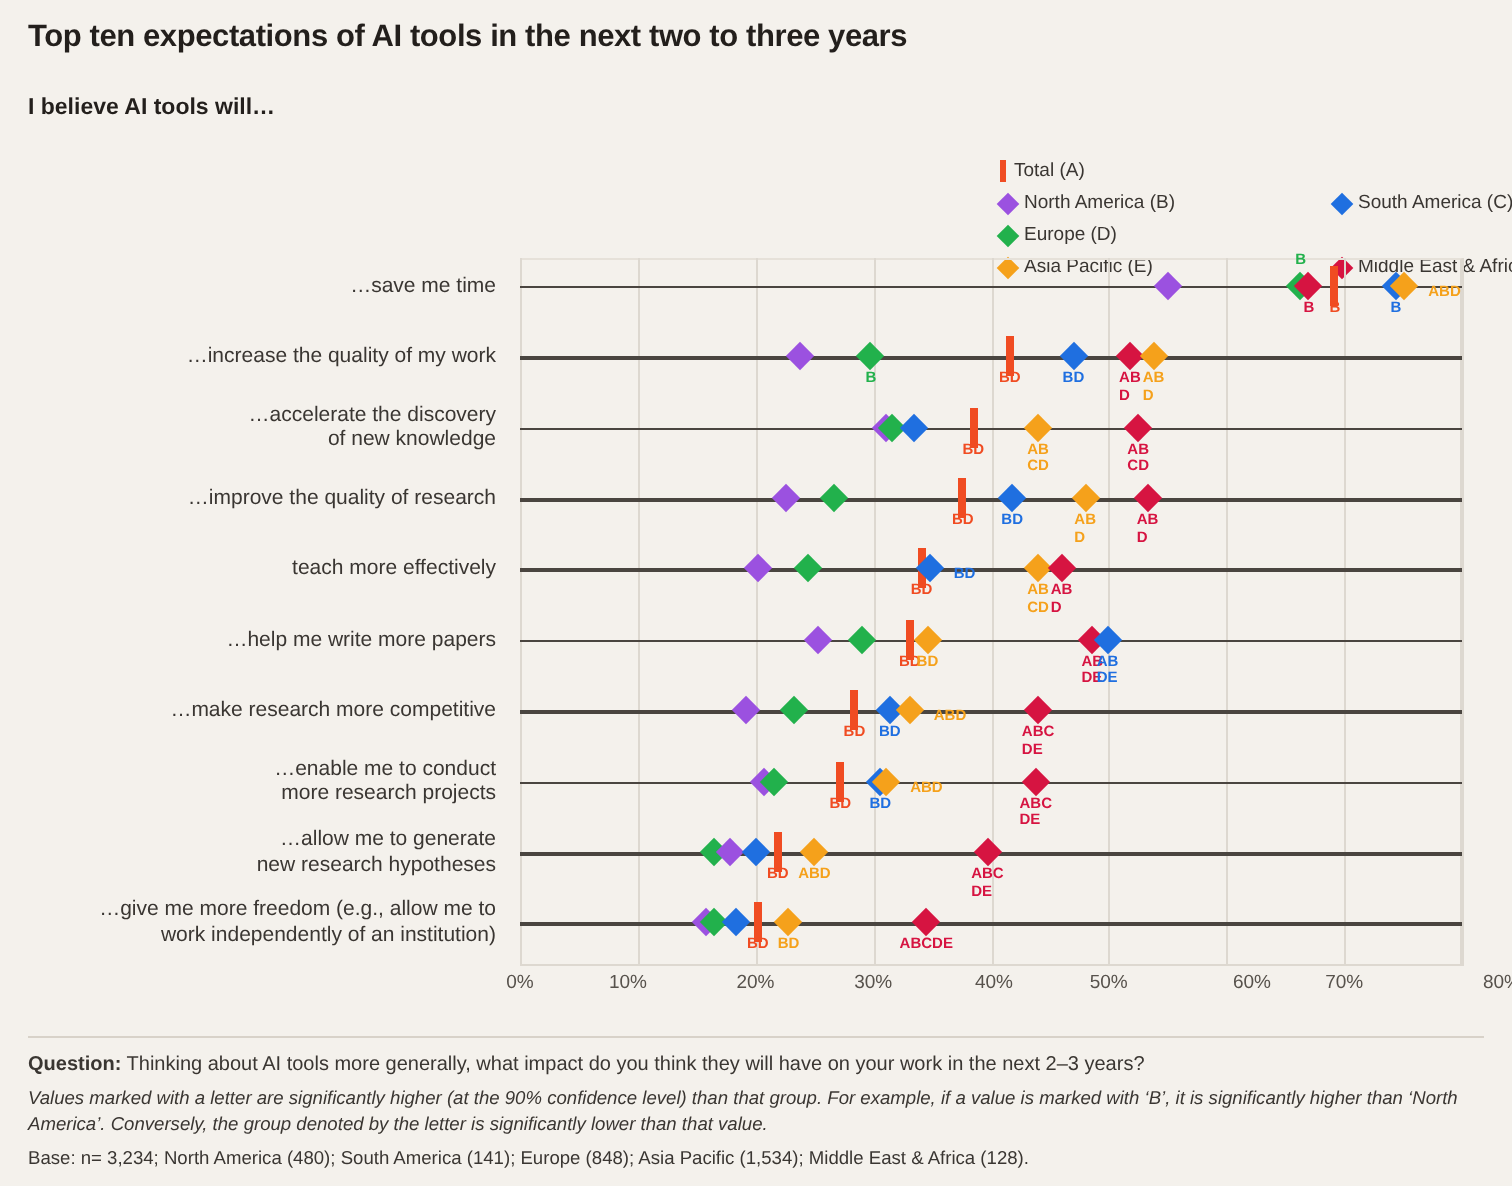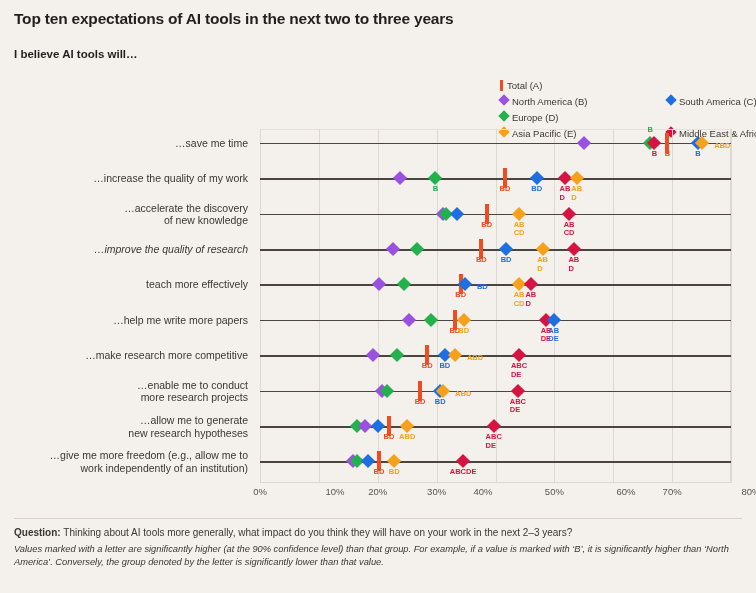--- a/index.html
+++ b/index.html
@@ -24,21 +24,21 @@
     font-size:11.5px;font-weight:bold;color:#231f1c;
   }
 
   
   .legend{
     position:absolute;left:455px;top:80px;
     width:290px;
     display:flex;flex-wrap:wrap;
   }
   .legend-item{
-    display:flex;
+    display:flex;align-items:center;
     font-size:9.5px;color:#3a3632;
     margin:0 0 5px 0;
     white-space:nowrap;
     padding-left:45px;
   }
   .lg-a{width:96px;}
   .lg-b{width:122px;}
   .lg-c{width:72px;}
   .lg-d{width:96px;}
   .lg-e{width:122px;}
@@ -155,21 +155,21 @@
       <div class="cat" style="top: 13.806px;">
         <div>…save me time</div>
       </div>
       <div class="cat" style="top: 49.206px;">
         <div>…increase the quality of my work</div>
       </div>
       <div class="cat" style="top: 84.606px;">
         <div>…accelerate the discovery</div>
         <div>of new knowledge</div>
       </div>
-      <div class="cat" style="top: 120.006px; font-style: italic;">
+      <div class="cat" style="top: 120.006px;">
         <div>…improve the quality of research</div>
       </div>
       <div class="cat" style="top: 155.406px;">
         <div>teach more effectively</div>
       </div>
       <div class="cat" style="top: 190.806px;">
         <div>…help me write more papers</div>
       </div>
       <div class="cat" style="top: 226.206px;">
         <div>…make research more competitive</div>
@@ -318,28 +318,29 @@
       <div class="pt pt-bar" title="20.2%" style="left: 118.927px; top: 332.406px;"></div>
       <div class="lbl" style="color: rgb(240, 76, 34); left: 118.927px; top: 339.406px;">BD</div>
       <div class="pt pt-dia" title="22.8%" style="left: 134.235px; top: 332.406px; background: rgb(245, 161, 27);"></div>
       <div class="lbl" style="color: rgb(245, 161, 27); left: 134.235px; top: 339.406px;">BD</div>
       <div class="pt pt-dia" title="34.5%" style="left: 203.119px; top: 332.406px; background: rgb(214, 20, 65);"></div>
       <div class="lbl" style="color: rgb(214, 20, 65); left: 203.119px; top: 339.406px;">ABCDE</div>
     </div>
 
   <div class="xaxis" id="xaxis">
       <div class="xtick" style="left: 0px;">0%</div>
-      <div class="xtick" style="left: 75px;">10%</div>
+      <div class="xtick" style="left: 54px;">10%</div>
       <div class="xtick" style="left: 117.75px;">20%</div>
       <div class="xtick" style="left: 176.625px;">30%</div>
-      <div class="xtick" style="left: 223px;">40%</div>
+      <div class="xtick" style="left: 237px;">40%</div>
       <div class="xtick" style="left: 294.375px;">50%</div>
       <div class="xtick" style="left: 366px;">60%</div>
       <div class="xtick" style="left: 412.125px;">70%</div>
       <div class="xtick" style="left: 471px; margin-left: 20px;">80%</div>
     </div>
 
   <div class="foot">
     <div class="foot-q"><b>Question:</b><span> Thinking about AI tools more generally, what impact do you think they will have on your work in the next 2–3 years?</span></div>
     <div class="foot-i">Values marked with a letter are significantly higher (at the 90% confidence level) than that group. For example, if a value is marked with ‘B’, it is significantly higher than ‘North America’. Conversely, the group denoted by the letter is significantly lower than that value.</div>
+    <div class="foot-b">Base: n= 3,234; North America (480); South America (141); Europe (848); Asia Pacific (1,534); Middle East &amp; Africa (128).</div>
   </div>
 
 </div>
 
 </body></html>

